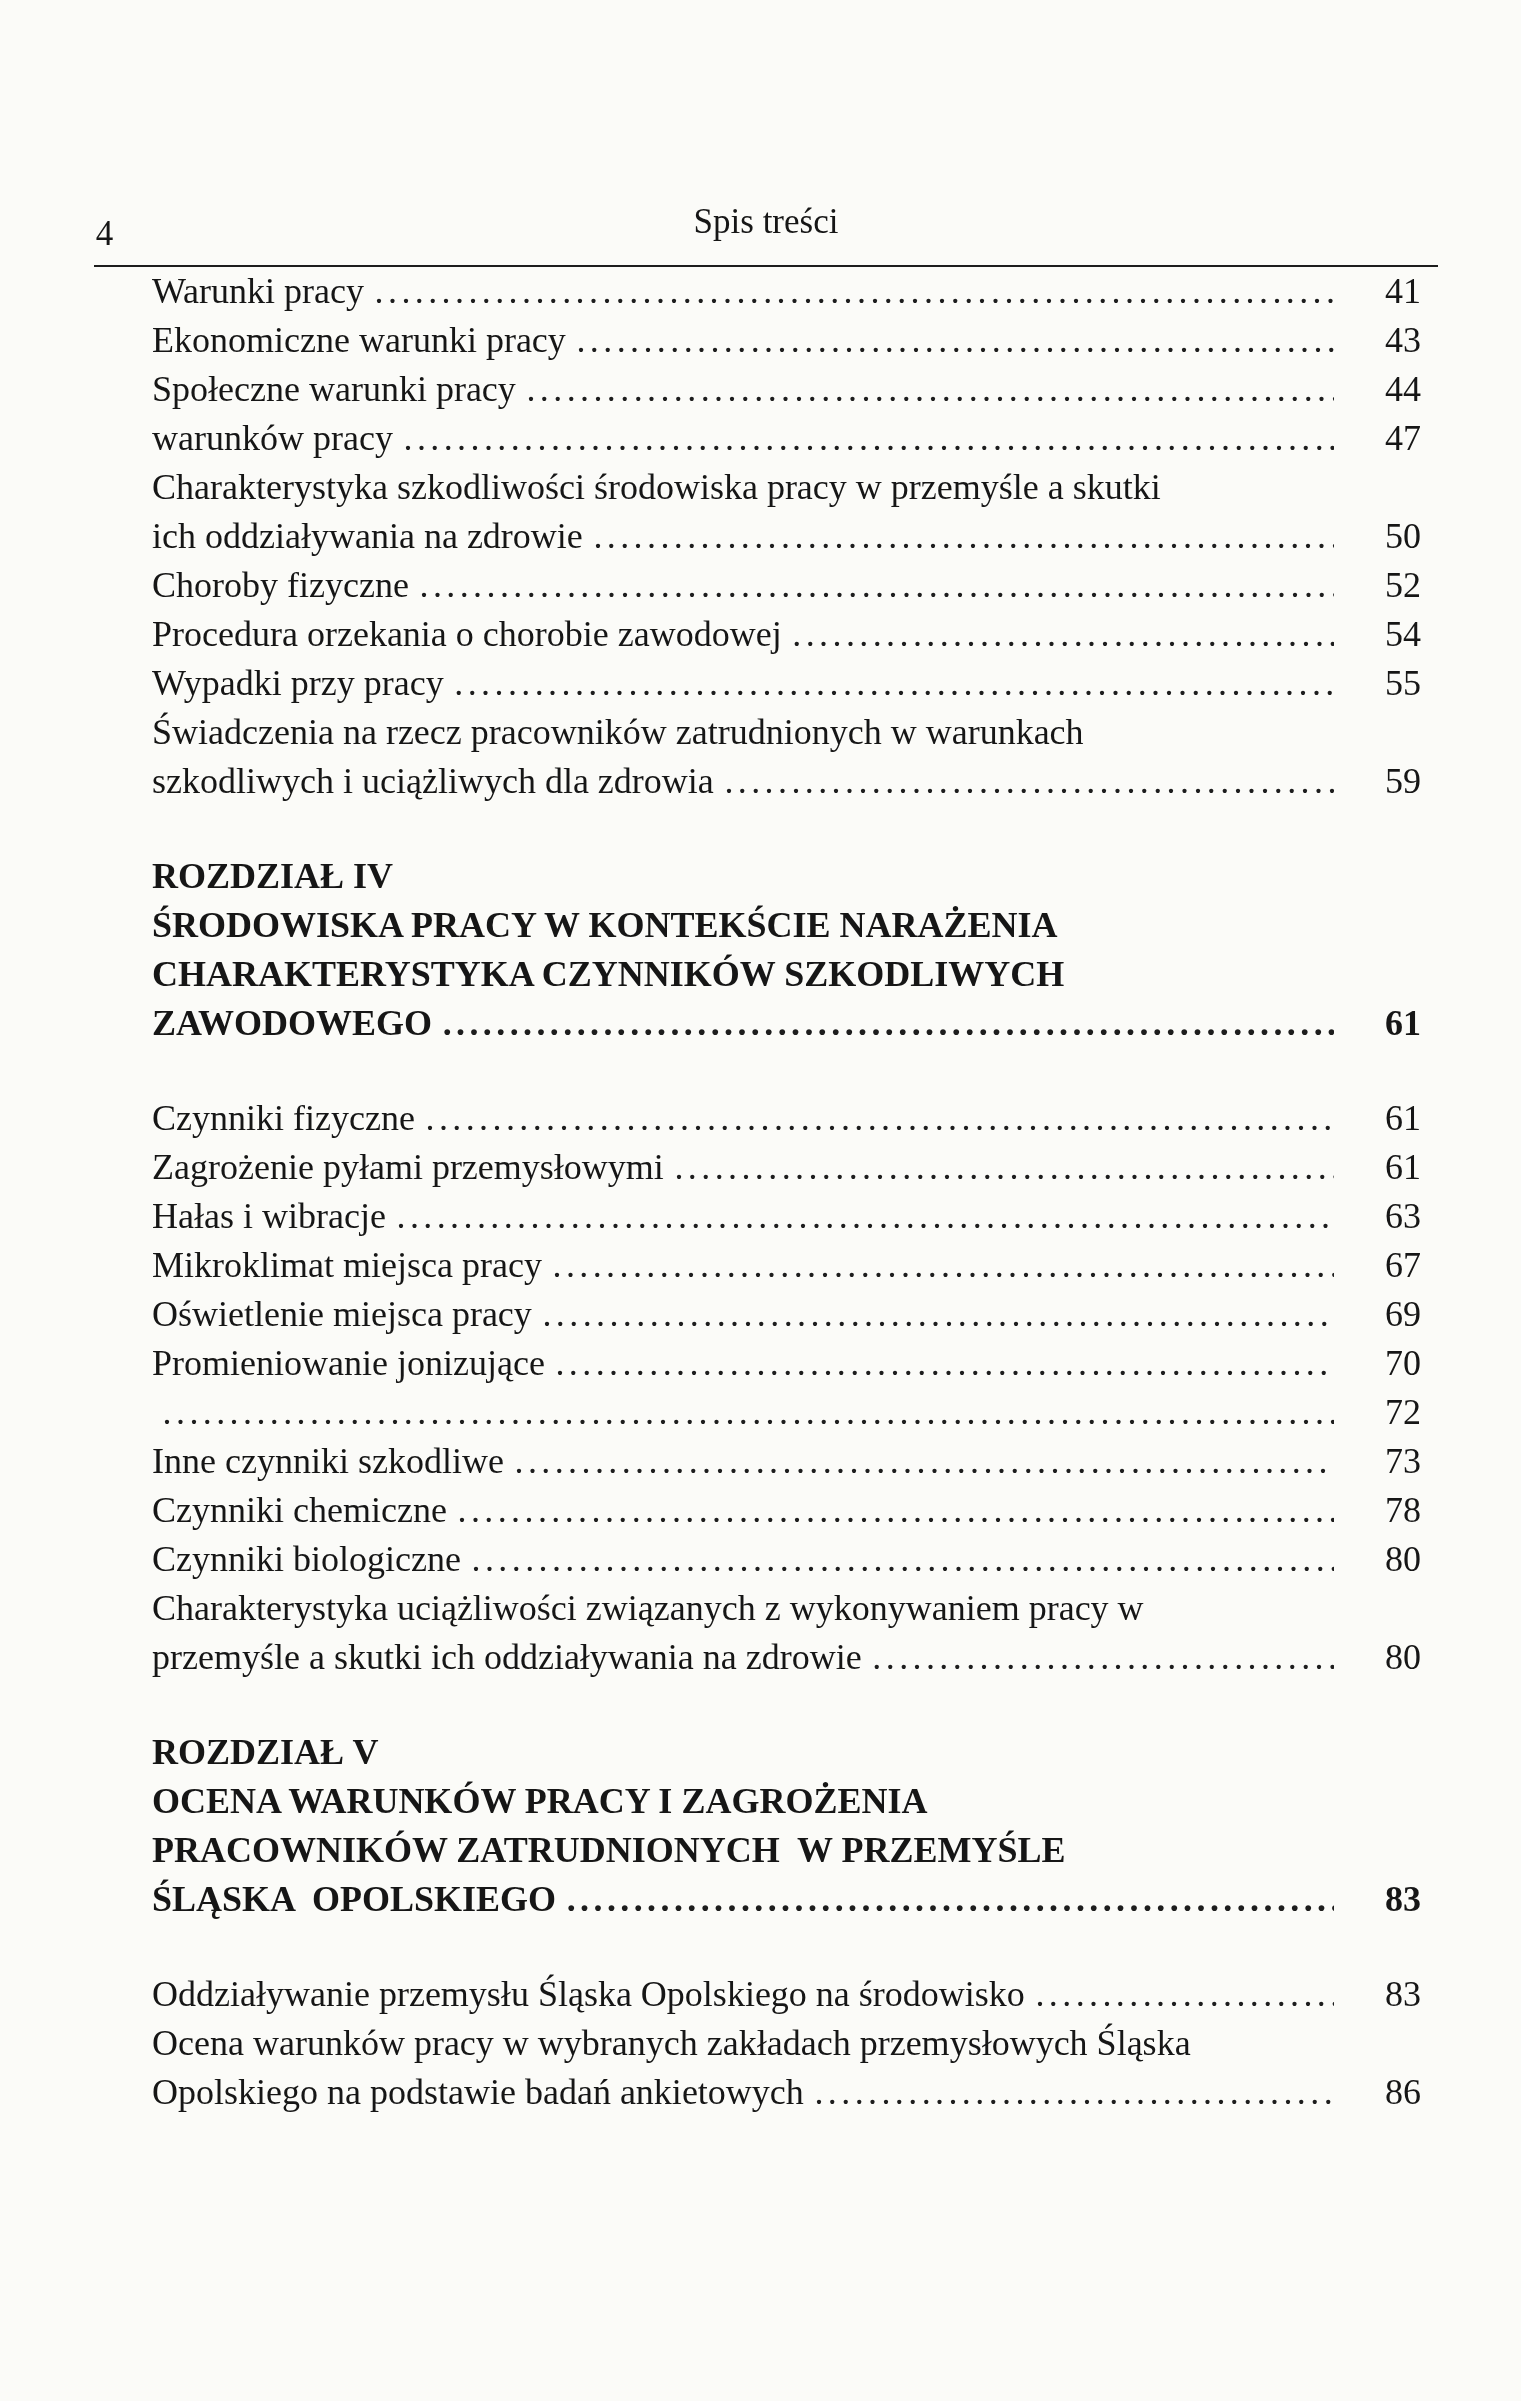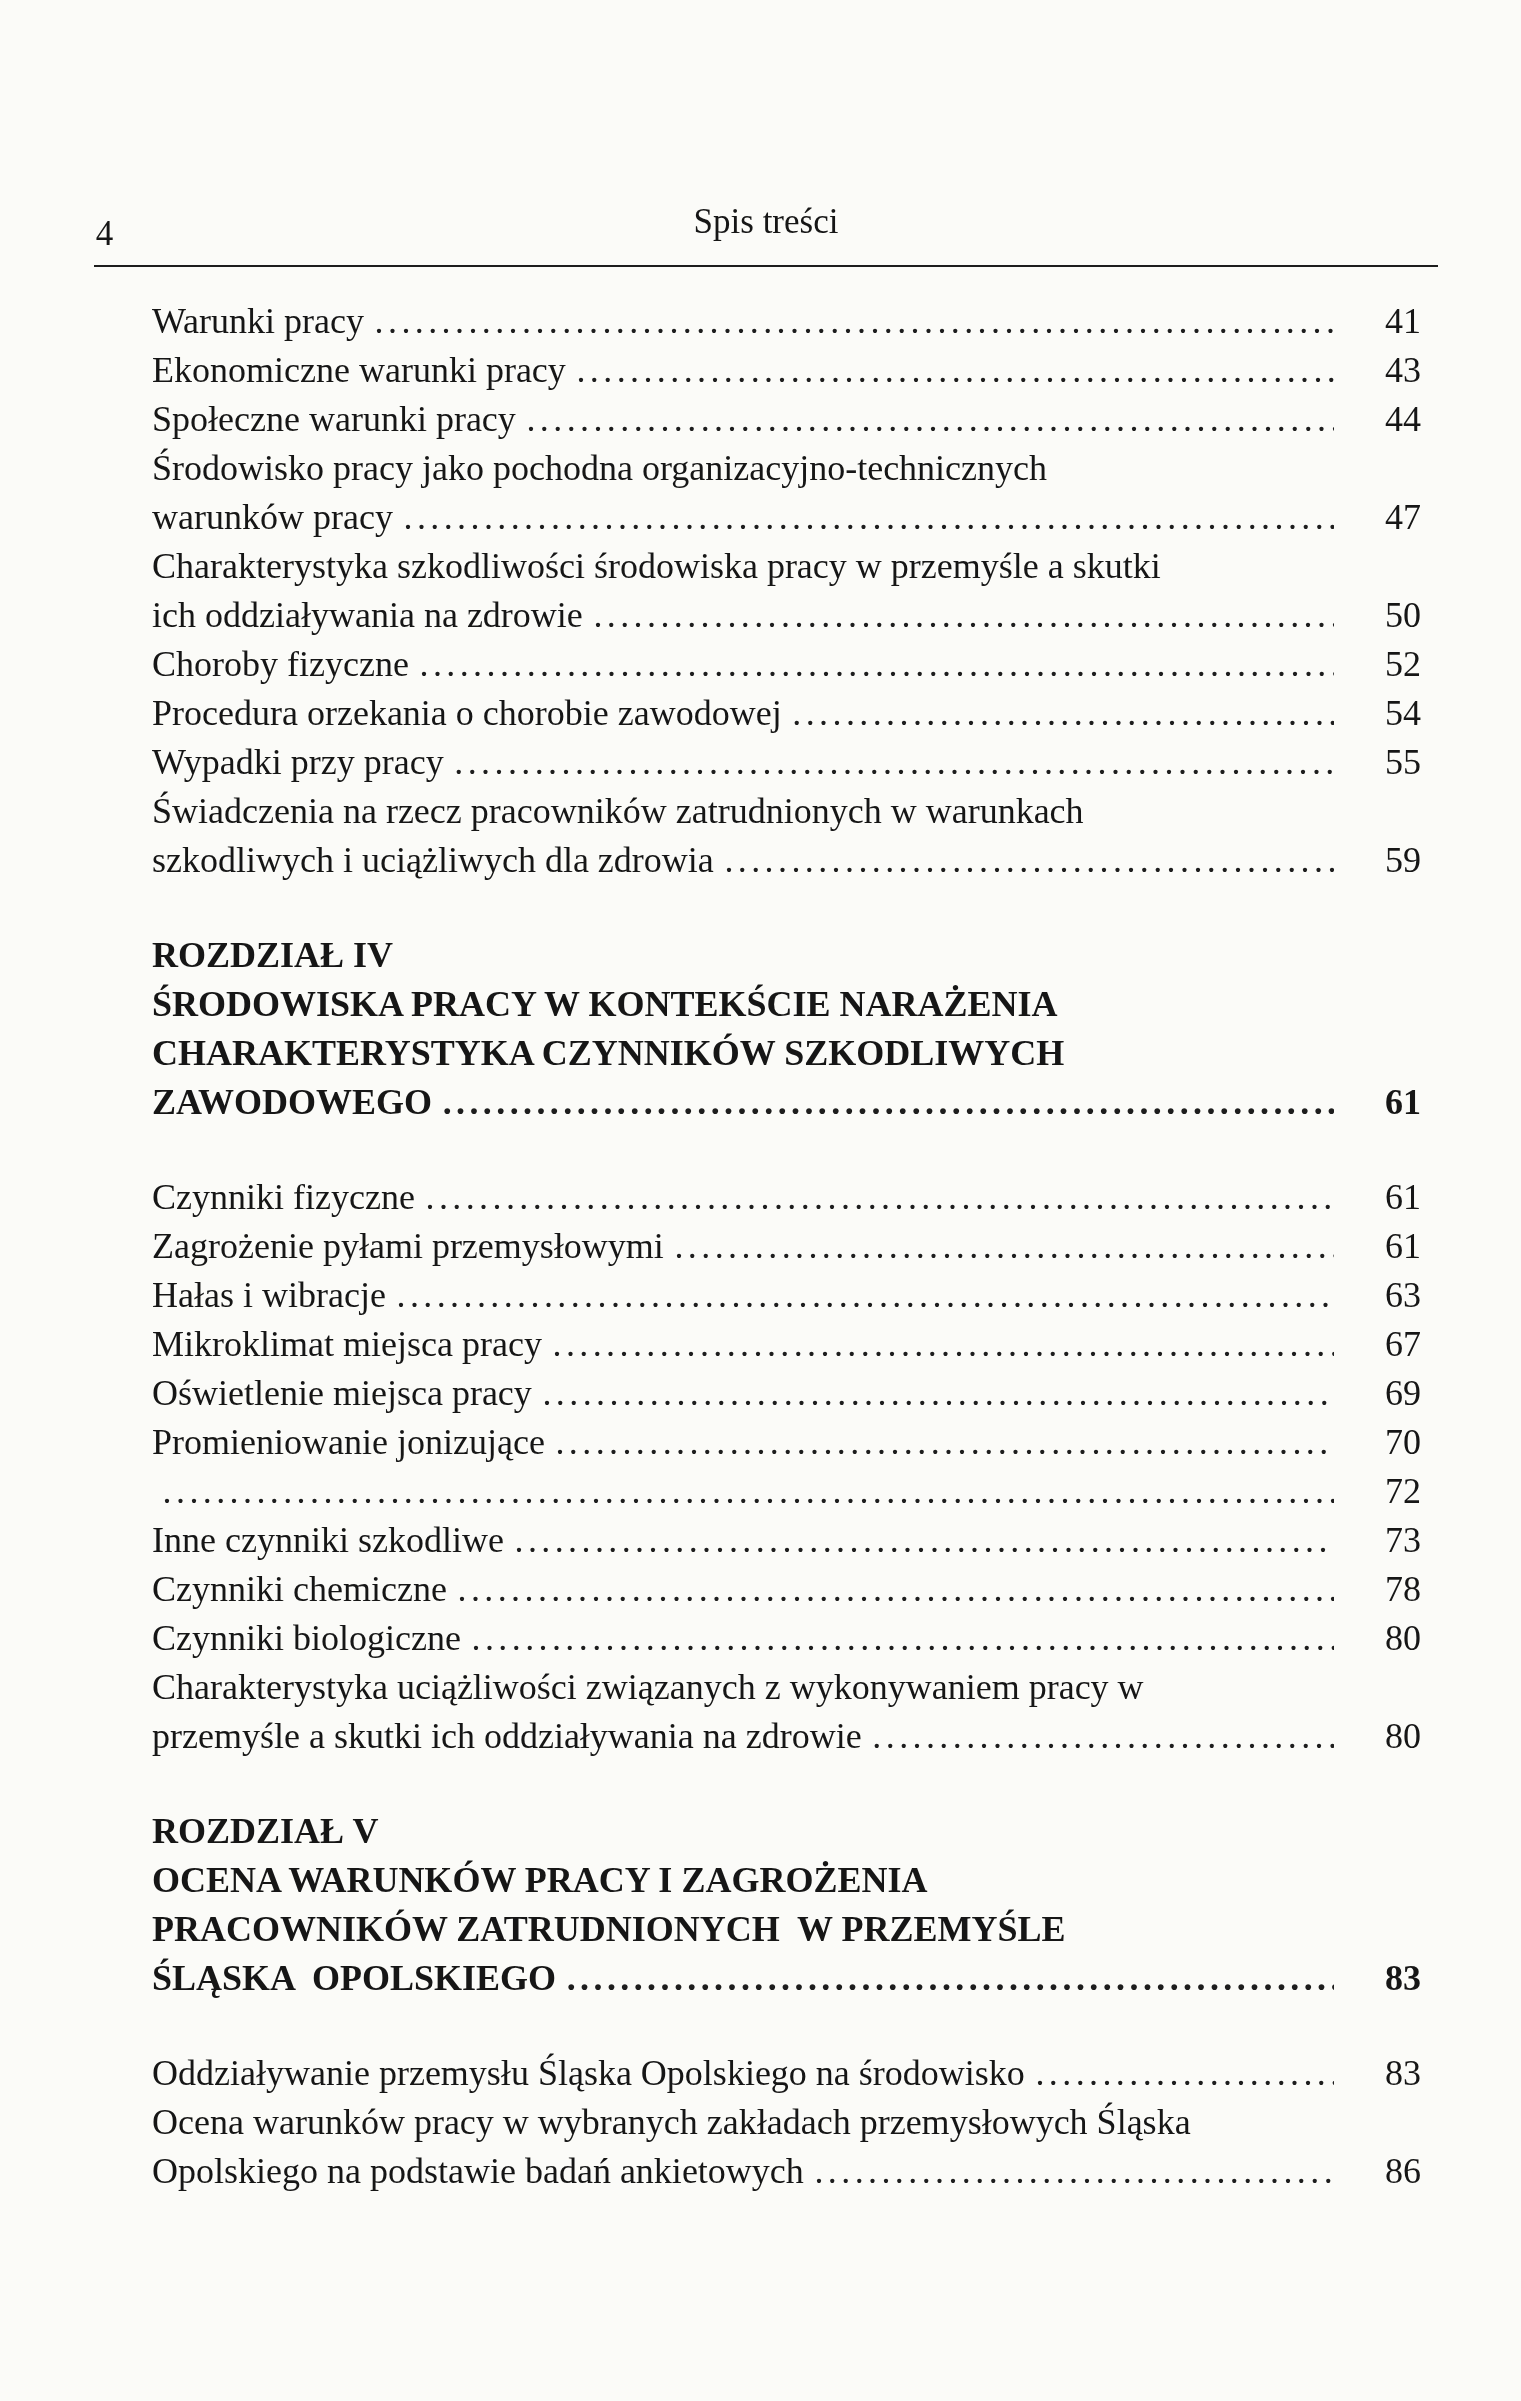--- a/index.html
+++ b/index.html
@@ -30,21 +30,20 @@
     left: 1.8px;
     bottom: 10.6px;
   }
   .page-header .header-title {
     position: absolute;
     left: 50%;
     transform: translateX(-50%);
     bottom: 23px;
   }
   .toc {
-    margin-top: 30px;
     font-size: 36px;
   }
   .toc-section + .toc-section { margin-top: 46px; }
   .toc-section.heading { font-weight: bold; }
   .row {
     display: flex;
     align-items: baseline;
     line-height: 49px;
     white-space: pre;
   }
@@ -85,25 +84,20 @@
     <span class="text">Ekonomiczne warunki pracy</span>
     <span class="dots"></span>
     <span class="pg">43</span>
   </div>
         <div class="row">
     <span class="text">Społeczne warunki pracy</span>
     <span class="dots"></span>
     <span class="pg">44</span>
   </div>
         <div class="row">
-    <span class="text">Środowisko pracy jako pochodna organizacyjno-technicznych</span>
-    
-    
-  </div>
-        <div class="row">
     <span class="text">warunków pracy</span>
     <span class="dots"></span>
     <span class="pg">47</span>
   </div>
         <div class="row">
     <span class="text">Charakterystyka szkodliwości środowiska pracy w przemyśle a skutki</span>
     
     
   </div>
         <div class="row">

